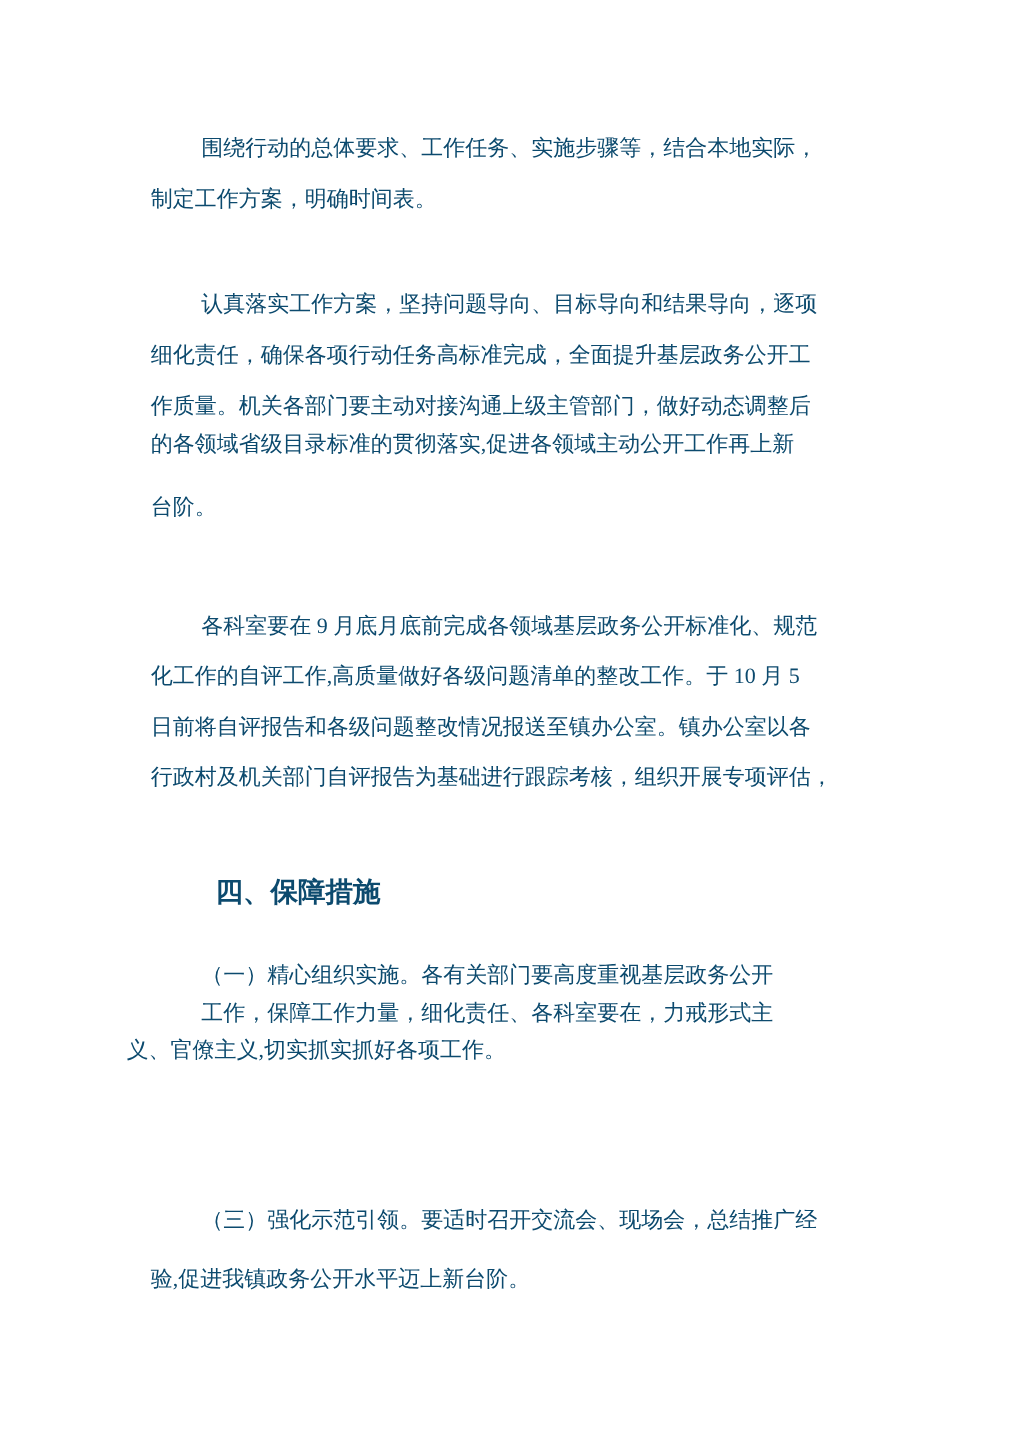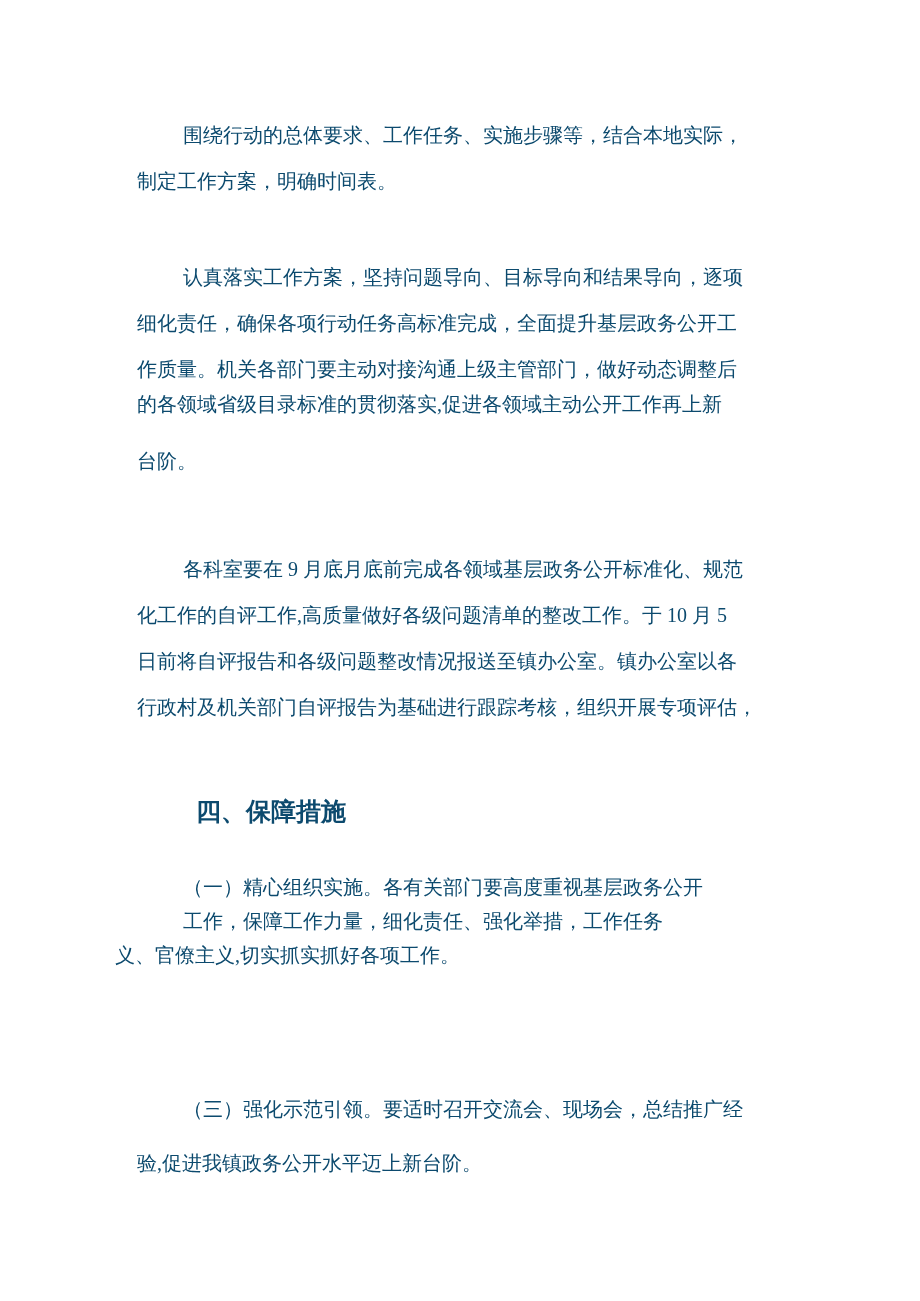--- a/index.html
+++ b/index.html
@@ -45,17 +45,17 @@
   <div class="line" style="top:310px">细化责任，确保各项行动任务高标准完成，全面提升基层政务公开工</div>
   <div class="line" style="top:356px">作质量。机关各部门要主动对接沟通上级主管部门，做好动态调整后</div>
   <div class="line" style="top:391px">的各领域省级目录标准的贯彻落实,促进各领域主动公开工作再上新</div>
   <div class="line" style="top:448px">台阶。</div>
   <div class="line indent" style="top:556px">各科室要在 9 月底月底前完成各领域基层政务公开标准化、规范</div>
   <div class="line" style="top:602px">化工作的自评工作,高质量做好各级问题清单的整改工作。于 10 月 5</div>
   <div class="line" style="top:648px">日前将自评报告和各级问题整改情况报送至镇办公室。镇办公室以各</div>
   <div class="line" style="top:694px">行政村及机关部门自评报告为基础进行跟踪考核，组织开展专项评估，</div>
   <div class="line heading" style="top:798px">四、保障措施</div>
   <div class="line indent" style="top:874px">（一）精心组织实施。各有关部门要高度重视基层政务公开</div>
-  <div class="line indent" style="top:908px">工作，保障工作力量，细化责任、强化举措，工作任务</div>
+  <div class="line indent" style="top:908px">工作，保障工作力量，细化责任、各科室要在，力戒形式主</div>
   <div class="line outdent" style="top:942px">义、官僚主义,切实抓实抓好各项工作。</div>
   <div class="line indent" style="top:1096px">（三）强化示范引领。要适时召开交流会、现场会，总结推广经</div>
   <div class="line" style="top:1150px">验,促进我镇政务公开水平迈上新台阶。</div>
 </div>
 
 </body></html>

